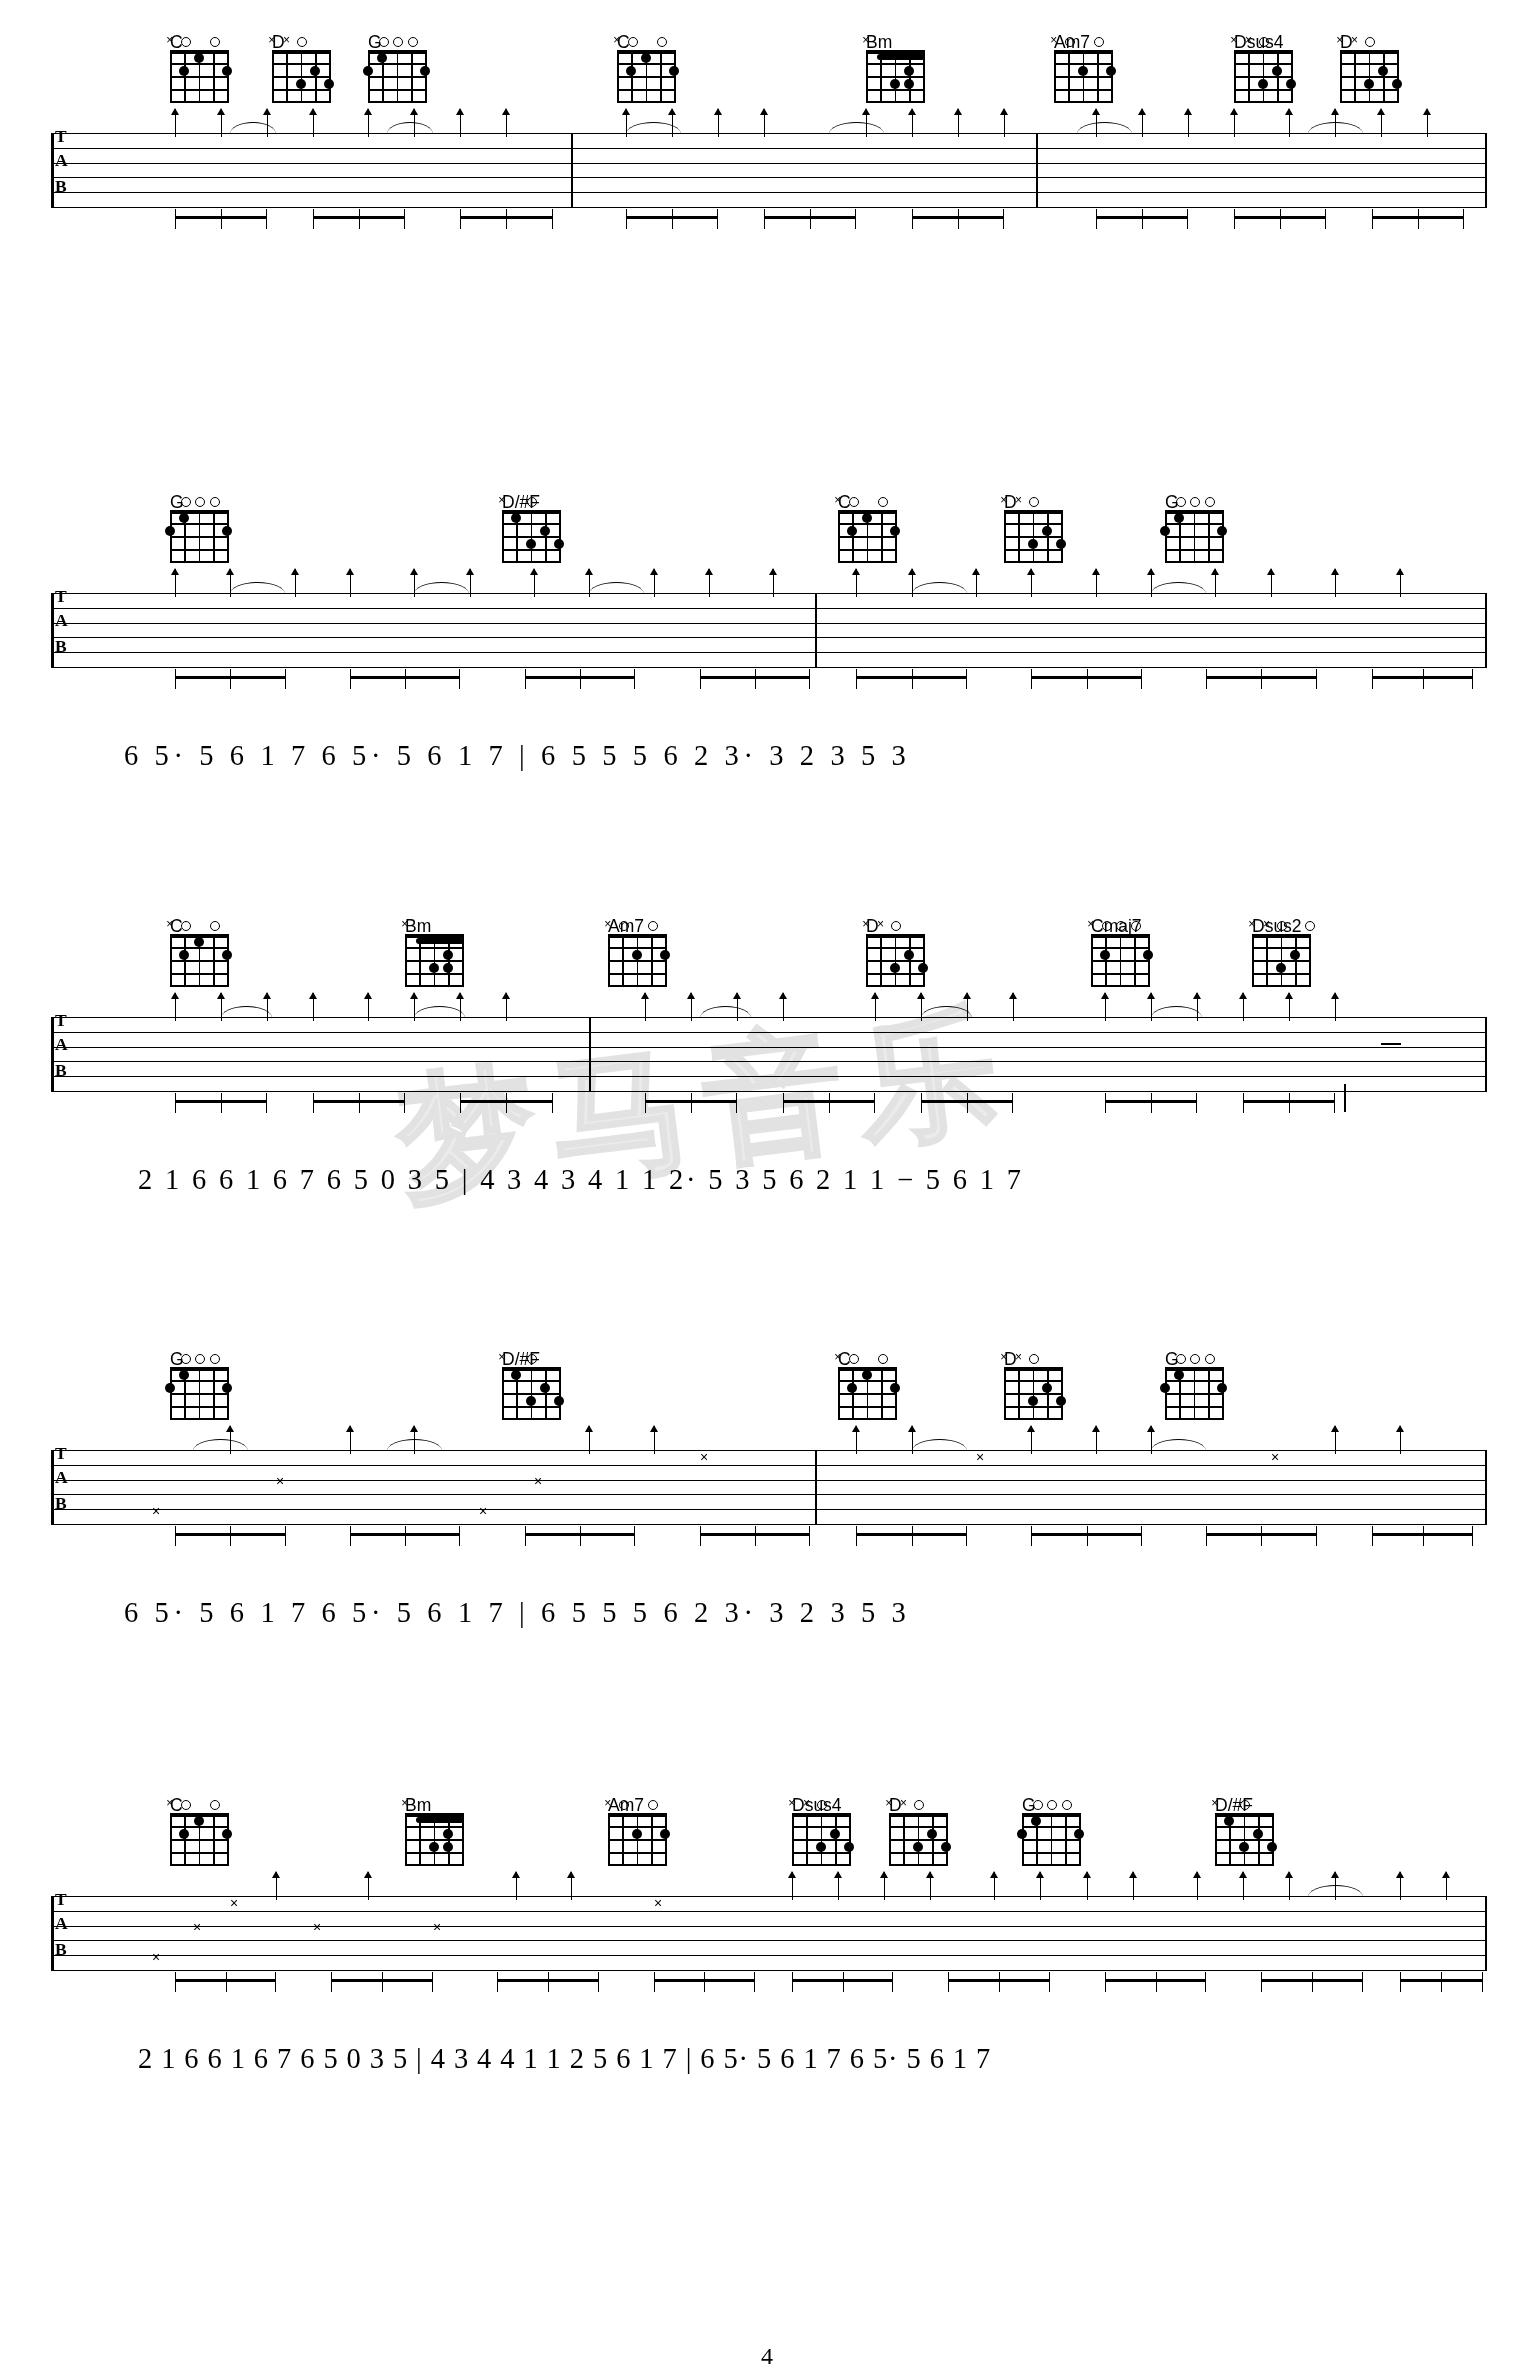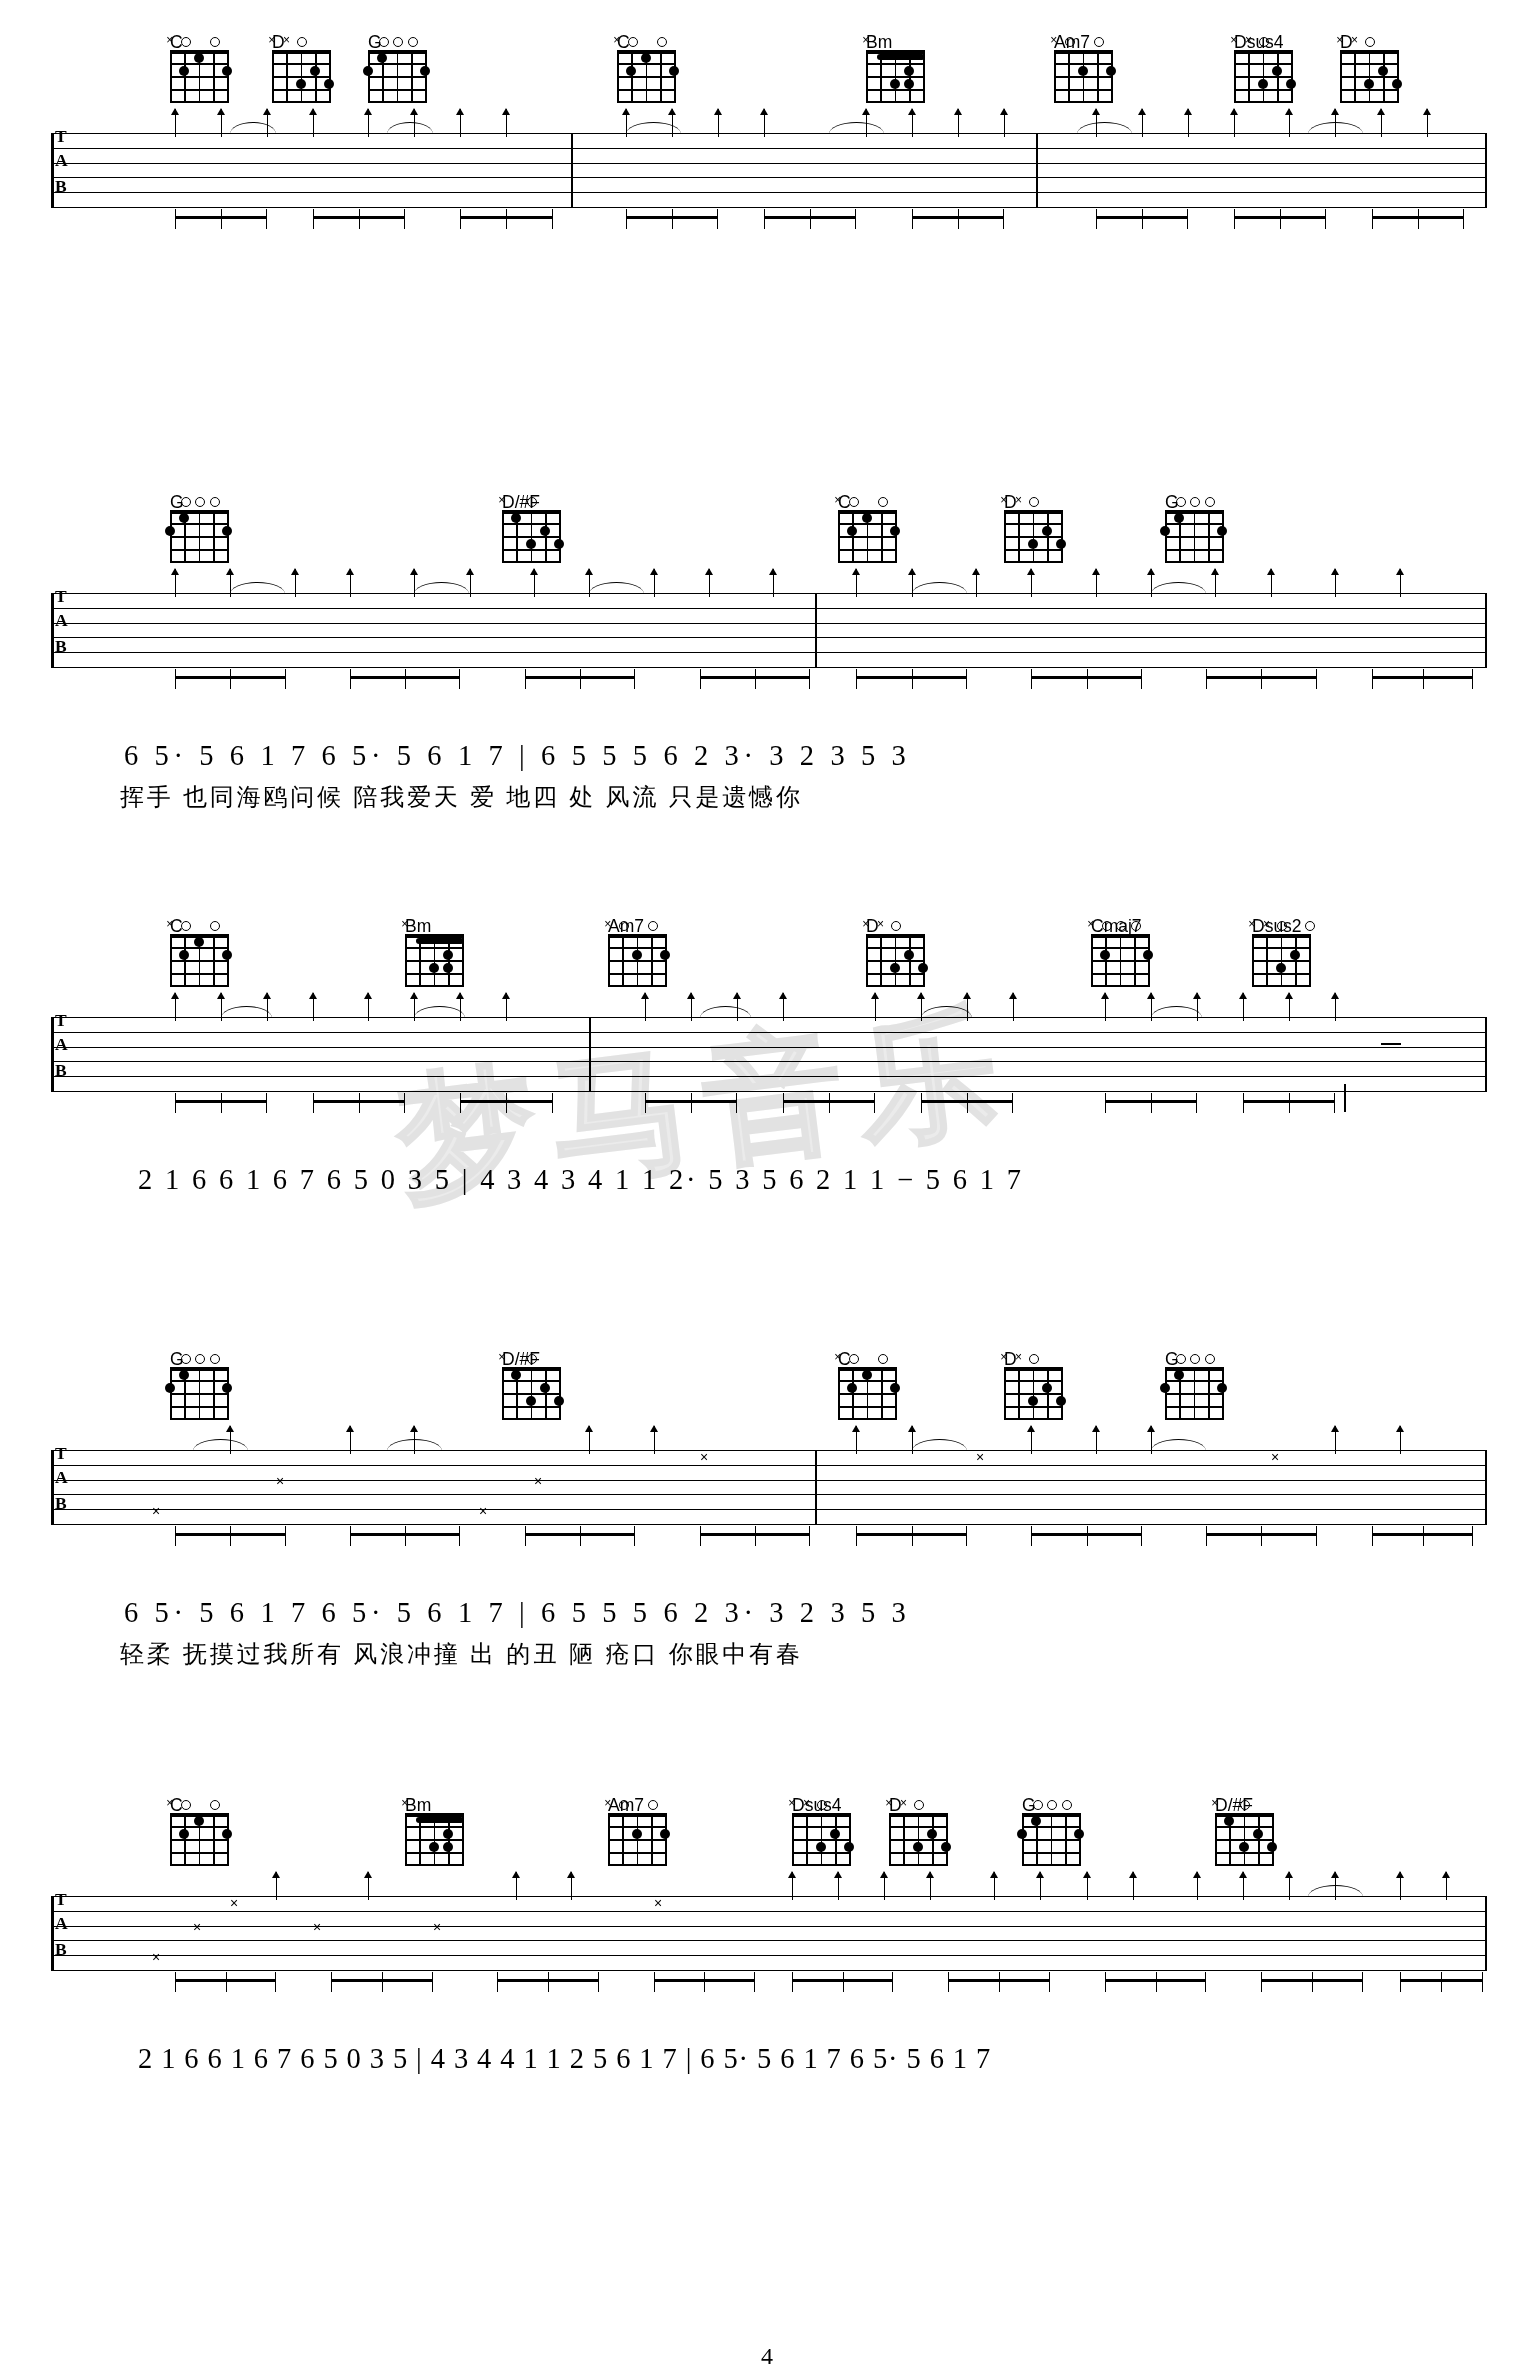--- a/index.html
+++ b/index.html
@@ -525,23 +525,20 @@
       <div class="slur" style="left:230px;top:-1.8px;width:55px;"></div>
       <div class="slur" style="left:414px;top:-1.8px;width:55px;"></div>
       <div class="slur" style="left:589px;top:-1.8px;width:55px;"></div>
       <div class="slur" style="left:912px;top:-1.8px;width:55px;"></div>
       <div class="slur" style="left:1151px;top:-1.8px;width:55px;"></div>
     </div>
 
     <div class="numrow" style="margin-top:77px;">
       <span class="n" style="left:124px;top:0;letter-spacing:4.6px;">6 5·   5 6 1 7 6 5·    5 6 1 7 | 6  5 5 5 6   2 3·   3 2 3 5 3</span>
     </div>
-    <div class="lyrrow">
-      <span class="l" style="left:120px;top:0;letter-spacing:2.8px;">挥手  也同海鸥问候   陪我爱天  爱 地四  处 风流  只是遗憾你</span>
-    </div>
   </div>
 
   <div class="system" style="top:921px;">
     <div class="chords">
       <div class="chord" style="left:170px;">
         <div class="nm">C</div>
         <div class="grid">
           <div class="nut"></div>
           <div class="vline" style="left:0;"></div>
             <div class="vline" style="left:14px;"></div>
@@ -921,23 +918,20 @@
         <div class="stem" style="left:1472px;top:85px;"></div>
       <div class="slur" style="left:193px;top:-1.8px;width:55px;"></div>
       <div class="slur" style="left:387px;top:-1.8px;width:55px;"></div>
       <div class="slur" style="left:912px;top:-1.8px;width:55px;"></div>
       <div class="slur" style="left:1151px;top:-1.8px;width:55px;"></div>
     </div>
 
     <div class="numrow" style="margin-top:77px;">
       <span class="n" style="left:124px;top:0;letter-spacing:4.6px;">6 5·   5 6 1 7 6 5·    5 6 1 7 | 6  5 5 5 6   2 3·   3 2 3 5 3</span>
     </div>
-    <div class="lyrrow">
-      <span class="l" style="left:120px;top:0;letter-spacing:2.8px;">轻柔  抚摸过我所有   风浪冲撞  出 的丑  陋 疮口  你眼中有春</span>
-    </div>
   </div>
 
   <div class="system" style="top:1800px;">
     <div class="chords">
       <div class="chord" style="left:170px;">
         <div class="nm">C</div>
         <div class="grid">
           <div class="nut"></div>
           <div class="vline" style="left:0;"></div>
             <div class="vline" style="left:14px;"></div>

